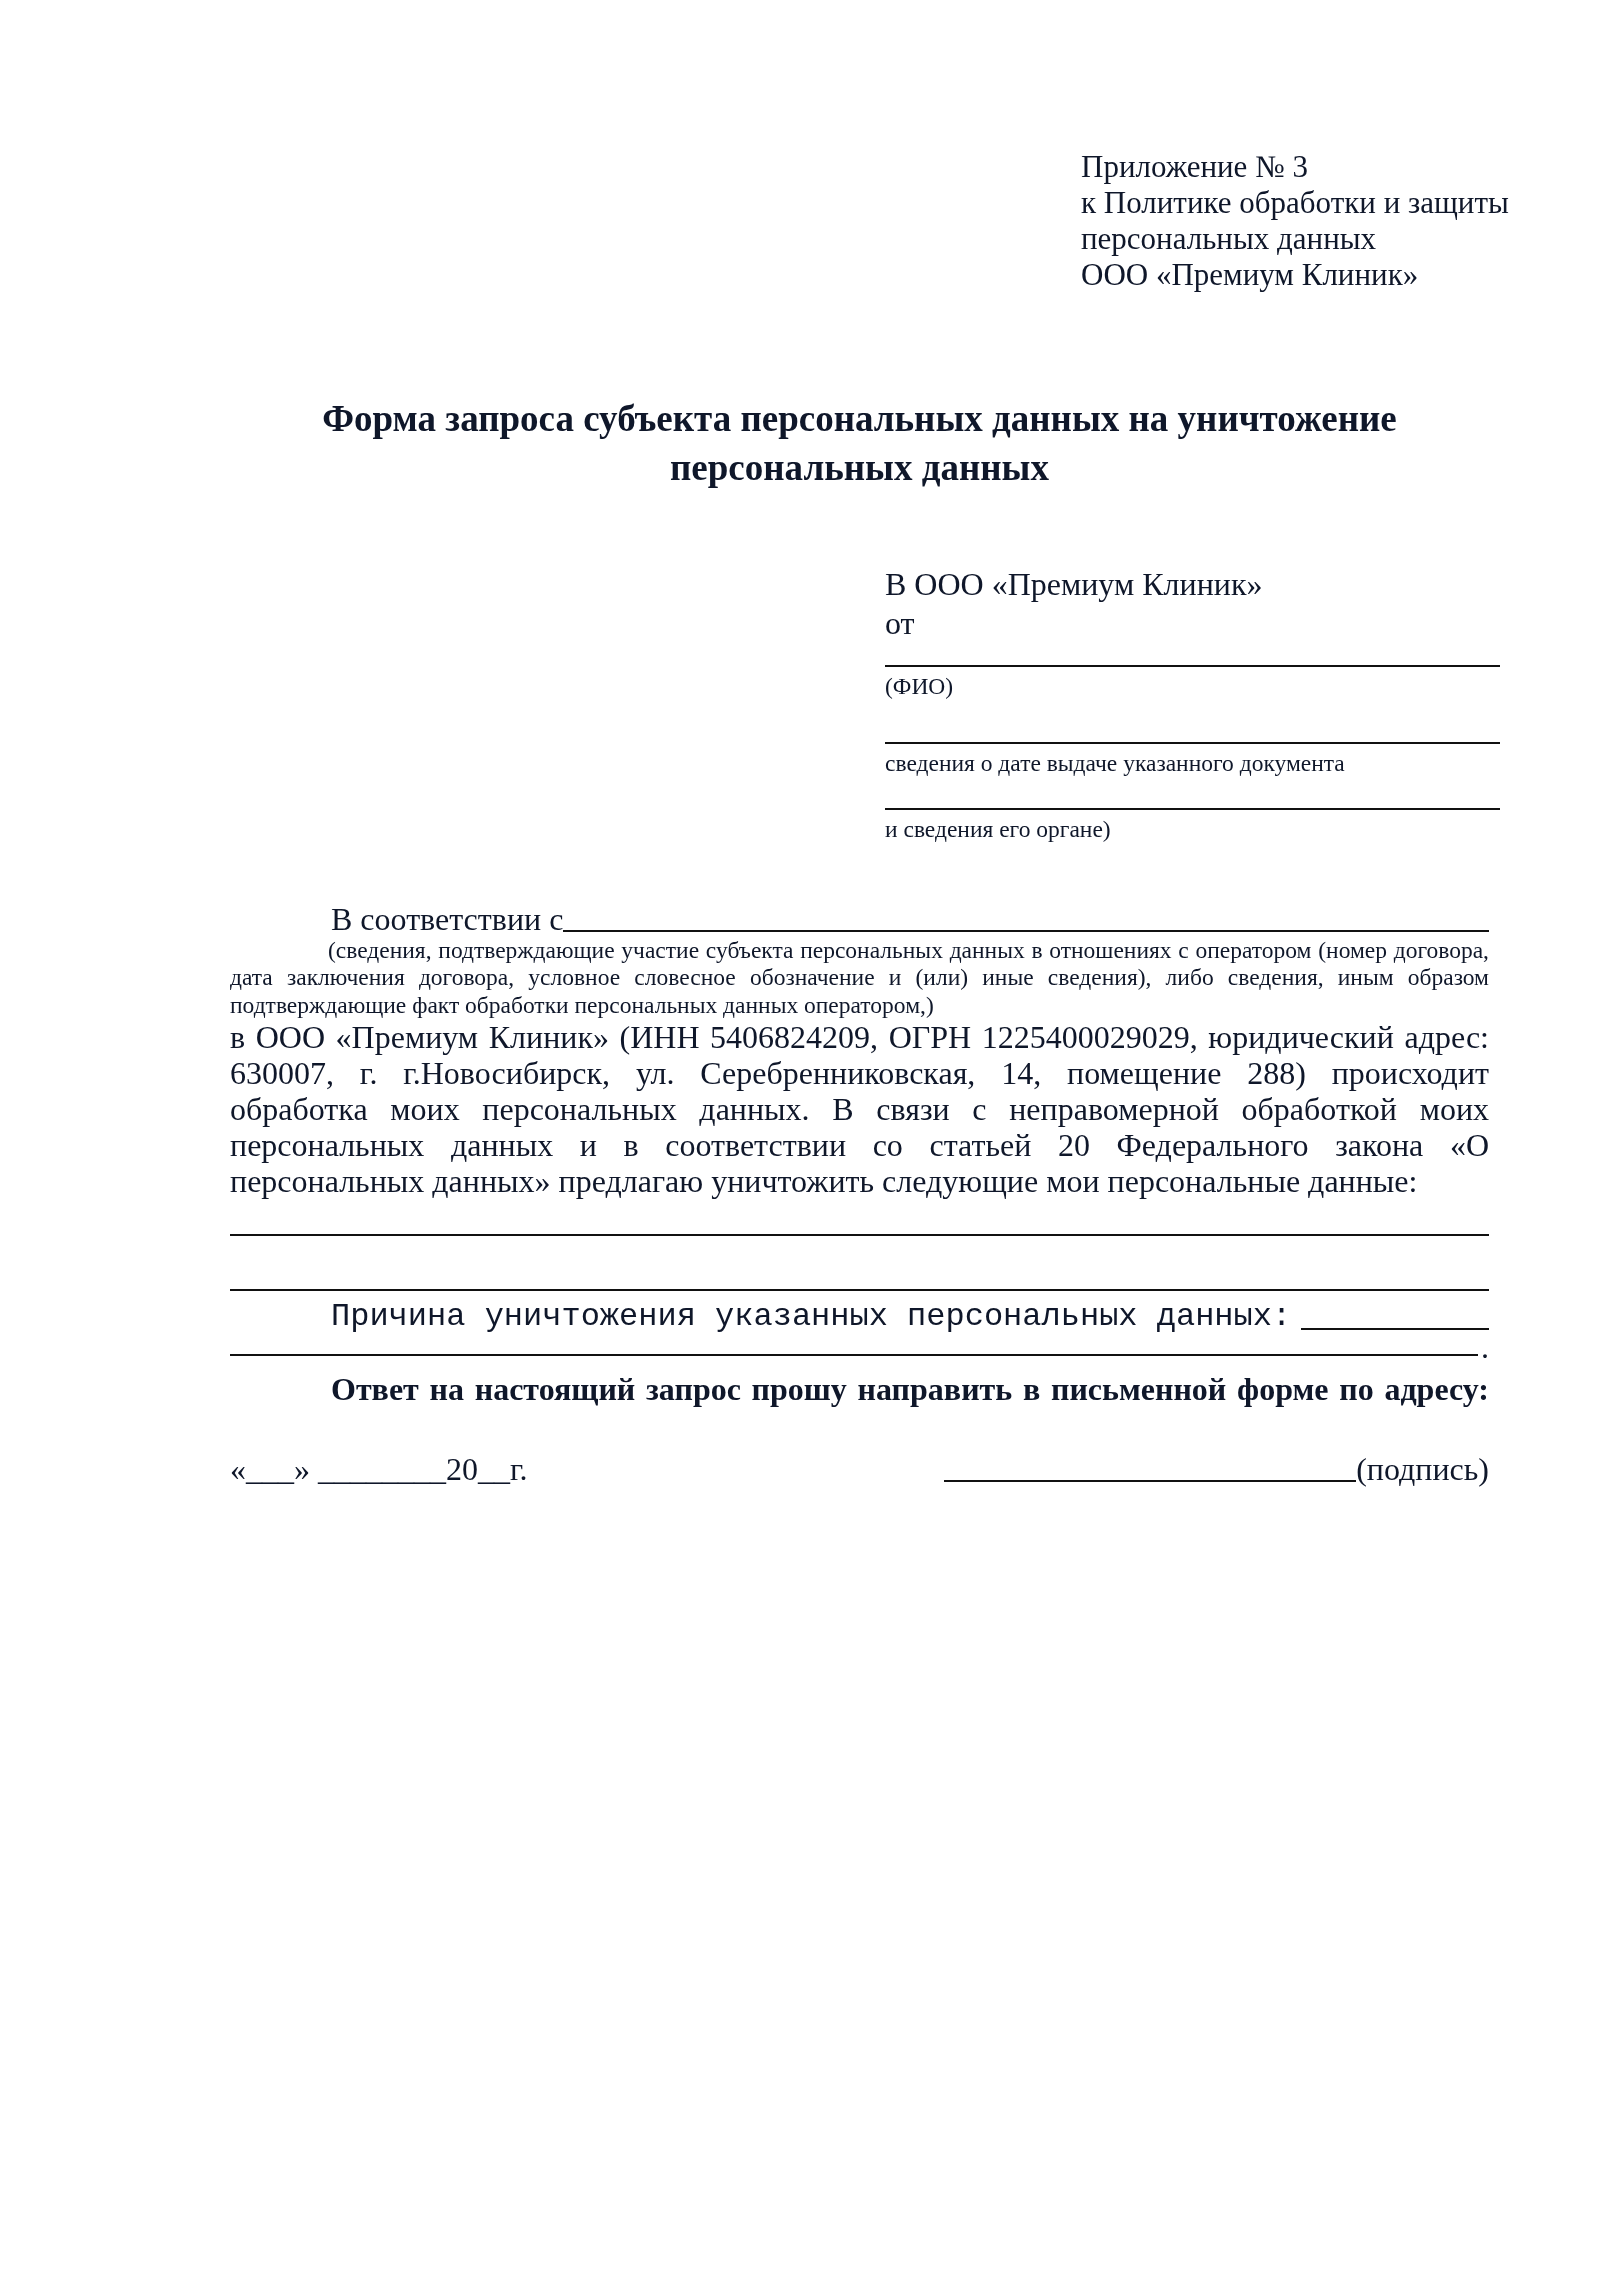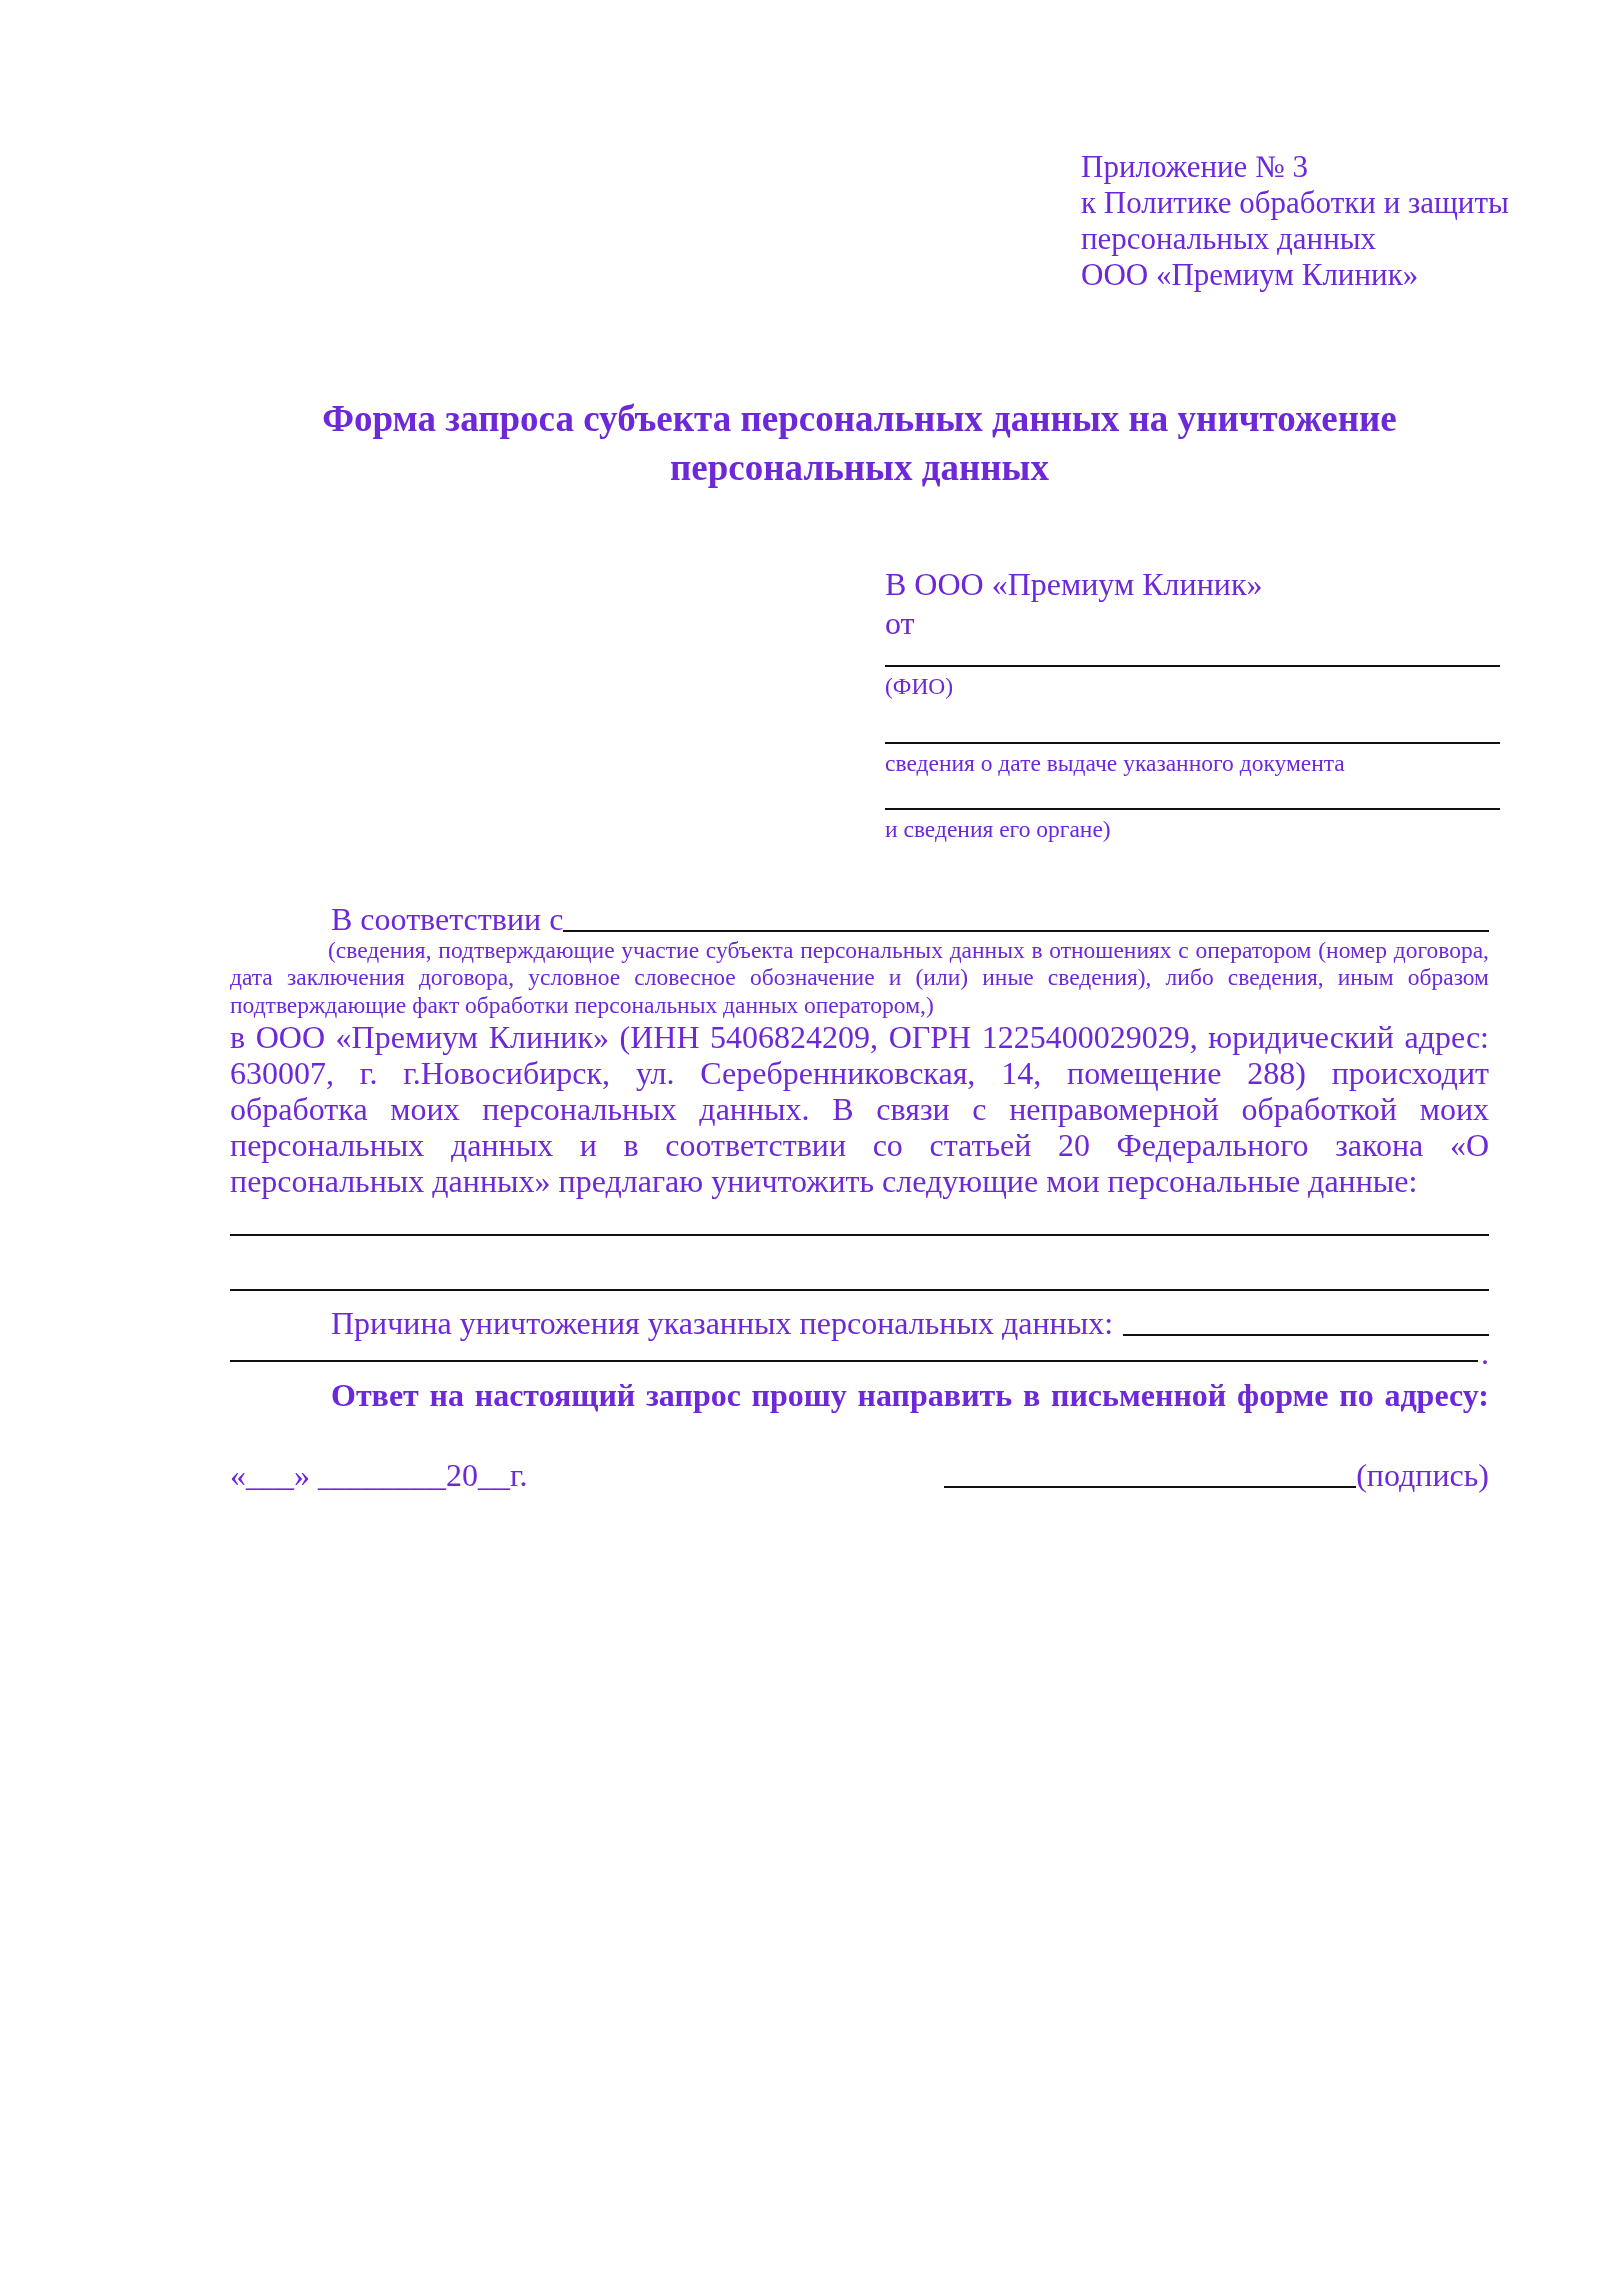--- a/index.html
+++ b/index.html
@@ -5,21 +5,21 @@
   html, body {
     margin: 0;
     padding: 0;
     background: #ffffff;
   }
   .page {
     position: relative;
     width: 1621px;
     height: 2294px;
     background: #ffffff;
-    color: #6d28d9;
+    color: #0f172a;
     font-family: "Liberation Serif", "DejaVu Serif", serif;
     overflow: hidden;
   }
   
   .header-block {
     position: absolute;
     left: 1081px;
     top: 149px;
     font-size: 31px;
     line-height: 36px;
@@ -92,23 +92,24 @@
   .main-paragraph {
     line-height: 36px;
     text-align: justify;
   }
   .blank-line {
     border-bottom: 2.9px solid #111111;
   }
   .bl-1 { height: 35px; }
   .bl-2 { height: 53px; }
   .reason-row {
-    margin-top: 11px;
+    margin-top: 5px;
     height: 39px;
     padding-left: 101px;
+    font-family: Liberation Mono, monospace;
   }
   .reason-row .lbl { white-space: nowrap; padding-right: 9.8px; }
   .period-row {
     height: 25.5px;
     align-items: flex-end;
   }
   .period-row .period {
     line-height: 25.5px;
     padding-left: 2.9px;
   }

